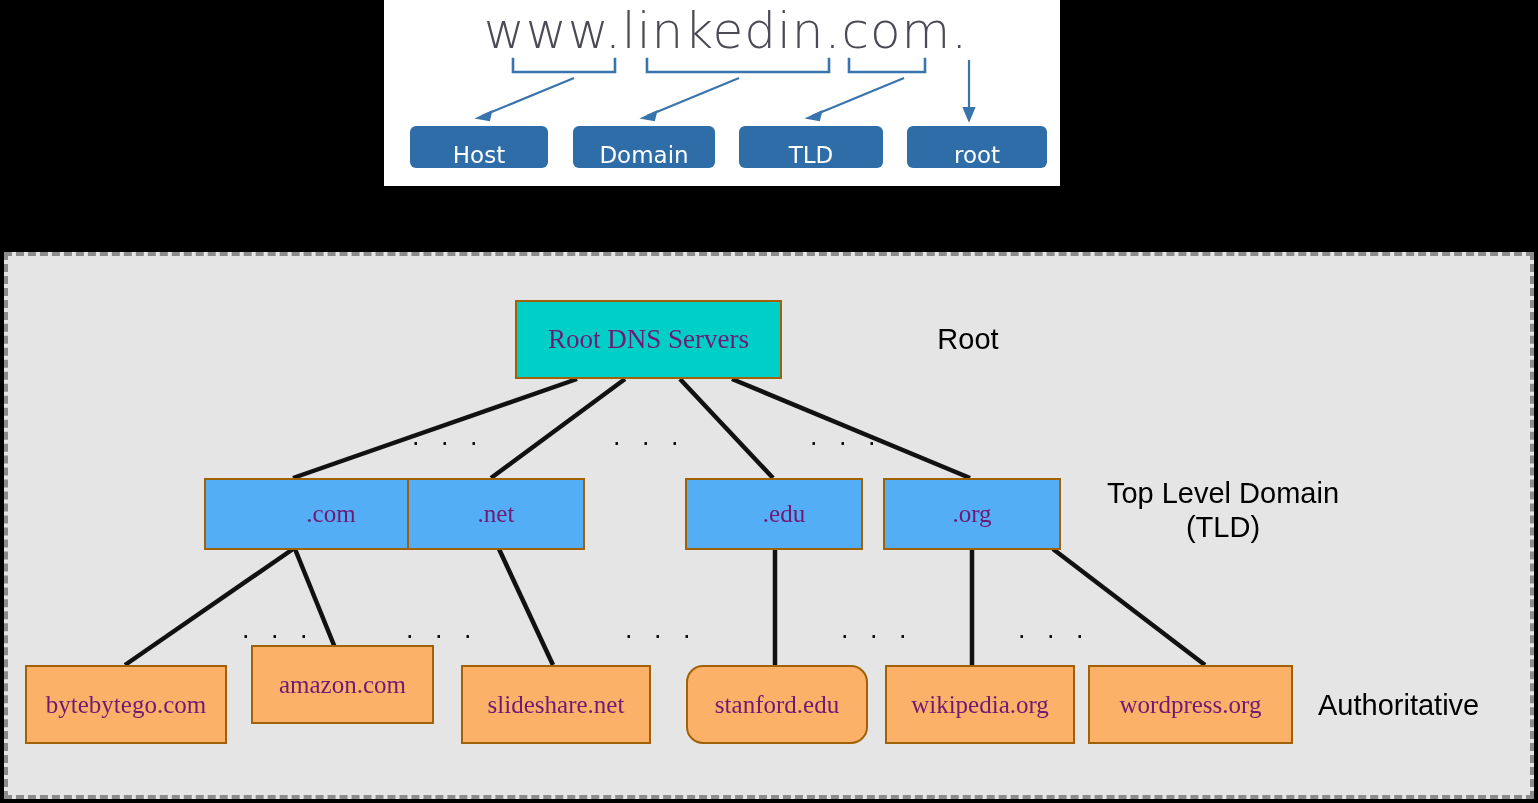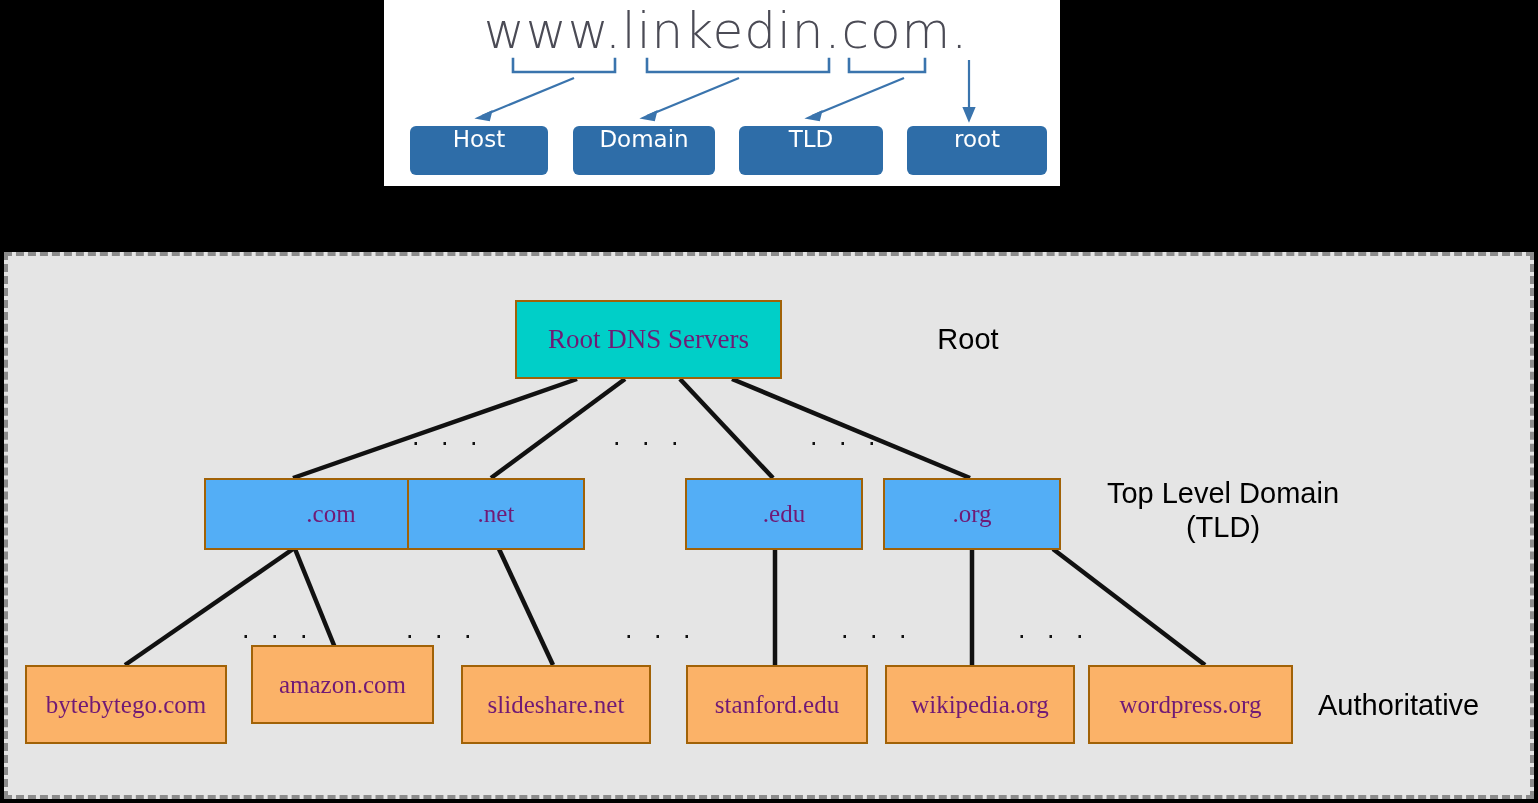--- a/index.html
+++ b/index.html
@@ -7,22 +7,22 @@
        font-family:"Liberation Sans","DejaVu Sans",sans-serif;}
 
   
   #url-panel{position:absolute;left:384px;top:0;width:676px;height:186px;
              background:#fff;overflow:hidden;}
   #url-text{position:absolute;left:0;top:2px;width:684px;text-align:center;
             font-size:50px;font-weight:300;letter-spacing:1px;color:#4b4b55;
             font-family:"DejaVu Sans",sans-serif;white-space:nowrap;}
   #url-svg{position:absolute;left:0;top:0;width:676px;height:186px;}
 
-  .seg-btn{position:absolute;height:49px;border-radius:6px;background:#2e6da8;
-           color:#fff;display:flex;align-items:flex-start;justify-content:center;
+  .seg-btn{position:absolute;height:42px;border-radius:6px;background:#2e6da8;
+           color:#fff;display:flex;align-items:flex-end;justify-content:center;
            font-size:23px;font-family:"DejaVu Sans",sans-serif;font-weight:400;}
 
   
   #dns-panel{position:absolute;left:4px;top:252px;width:1530px;height:547px;
              background:#e5e5e5;border:4px dashed #8c8c8c;box-sizing:border-box;}
   #dns-svg{position:absolute;left:0;top:0;width:1530px;height:547px;}
 
   .node{position:absolute;box-sizing:border-box;border:2px solid #a16207;
         display:flex;align-items:center;justify-content:center;
         font-family:Liberation Serif, serif;color:#701a75;}
@@ -119,21 +119,21 @@
 
   <div class="node node-auth" style="left:17px;top:409px;width:202px;height:79px;">
     <span>bytebytego.com</span>
   </div>
   <div class="node node-auth" style="left:243px;top:389px;width:183px;height:79px;">
     <span>amazon.com</span>
   </div>
   <div class="node node-auth" style="left:453px;top:409px;width:190px;height:79px;">
     <span>slideshare.net</span>
   </div>
-  <div class="node node-auth" style="left:678px;top:409px;width:182px;height:79px;">
+  <div class="node node-auth" style="left:678px;top:409px;width:182px;height:79px;border-radius:17px;">
     <span>stanford.edu</span>
   </div>
   <div class="node node-auth" style="left:877px;top:409px;width:190px;height:79px;">
     <span>wikipedia.org</span>
   </div>
   <div class="node node-auth" style="left:1080px;top:409px;width:205px;height:79px;text-align:center;">
     <span>wordpress.org</span>
   </div>
 
   <div class="ellipsis" style="left:404px;top:165px;">. . .</div>

